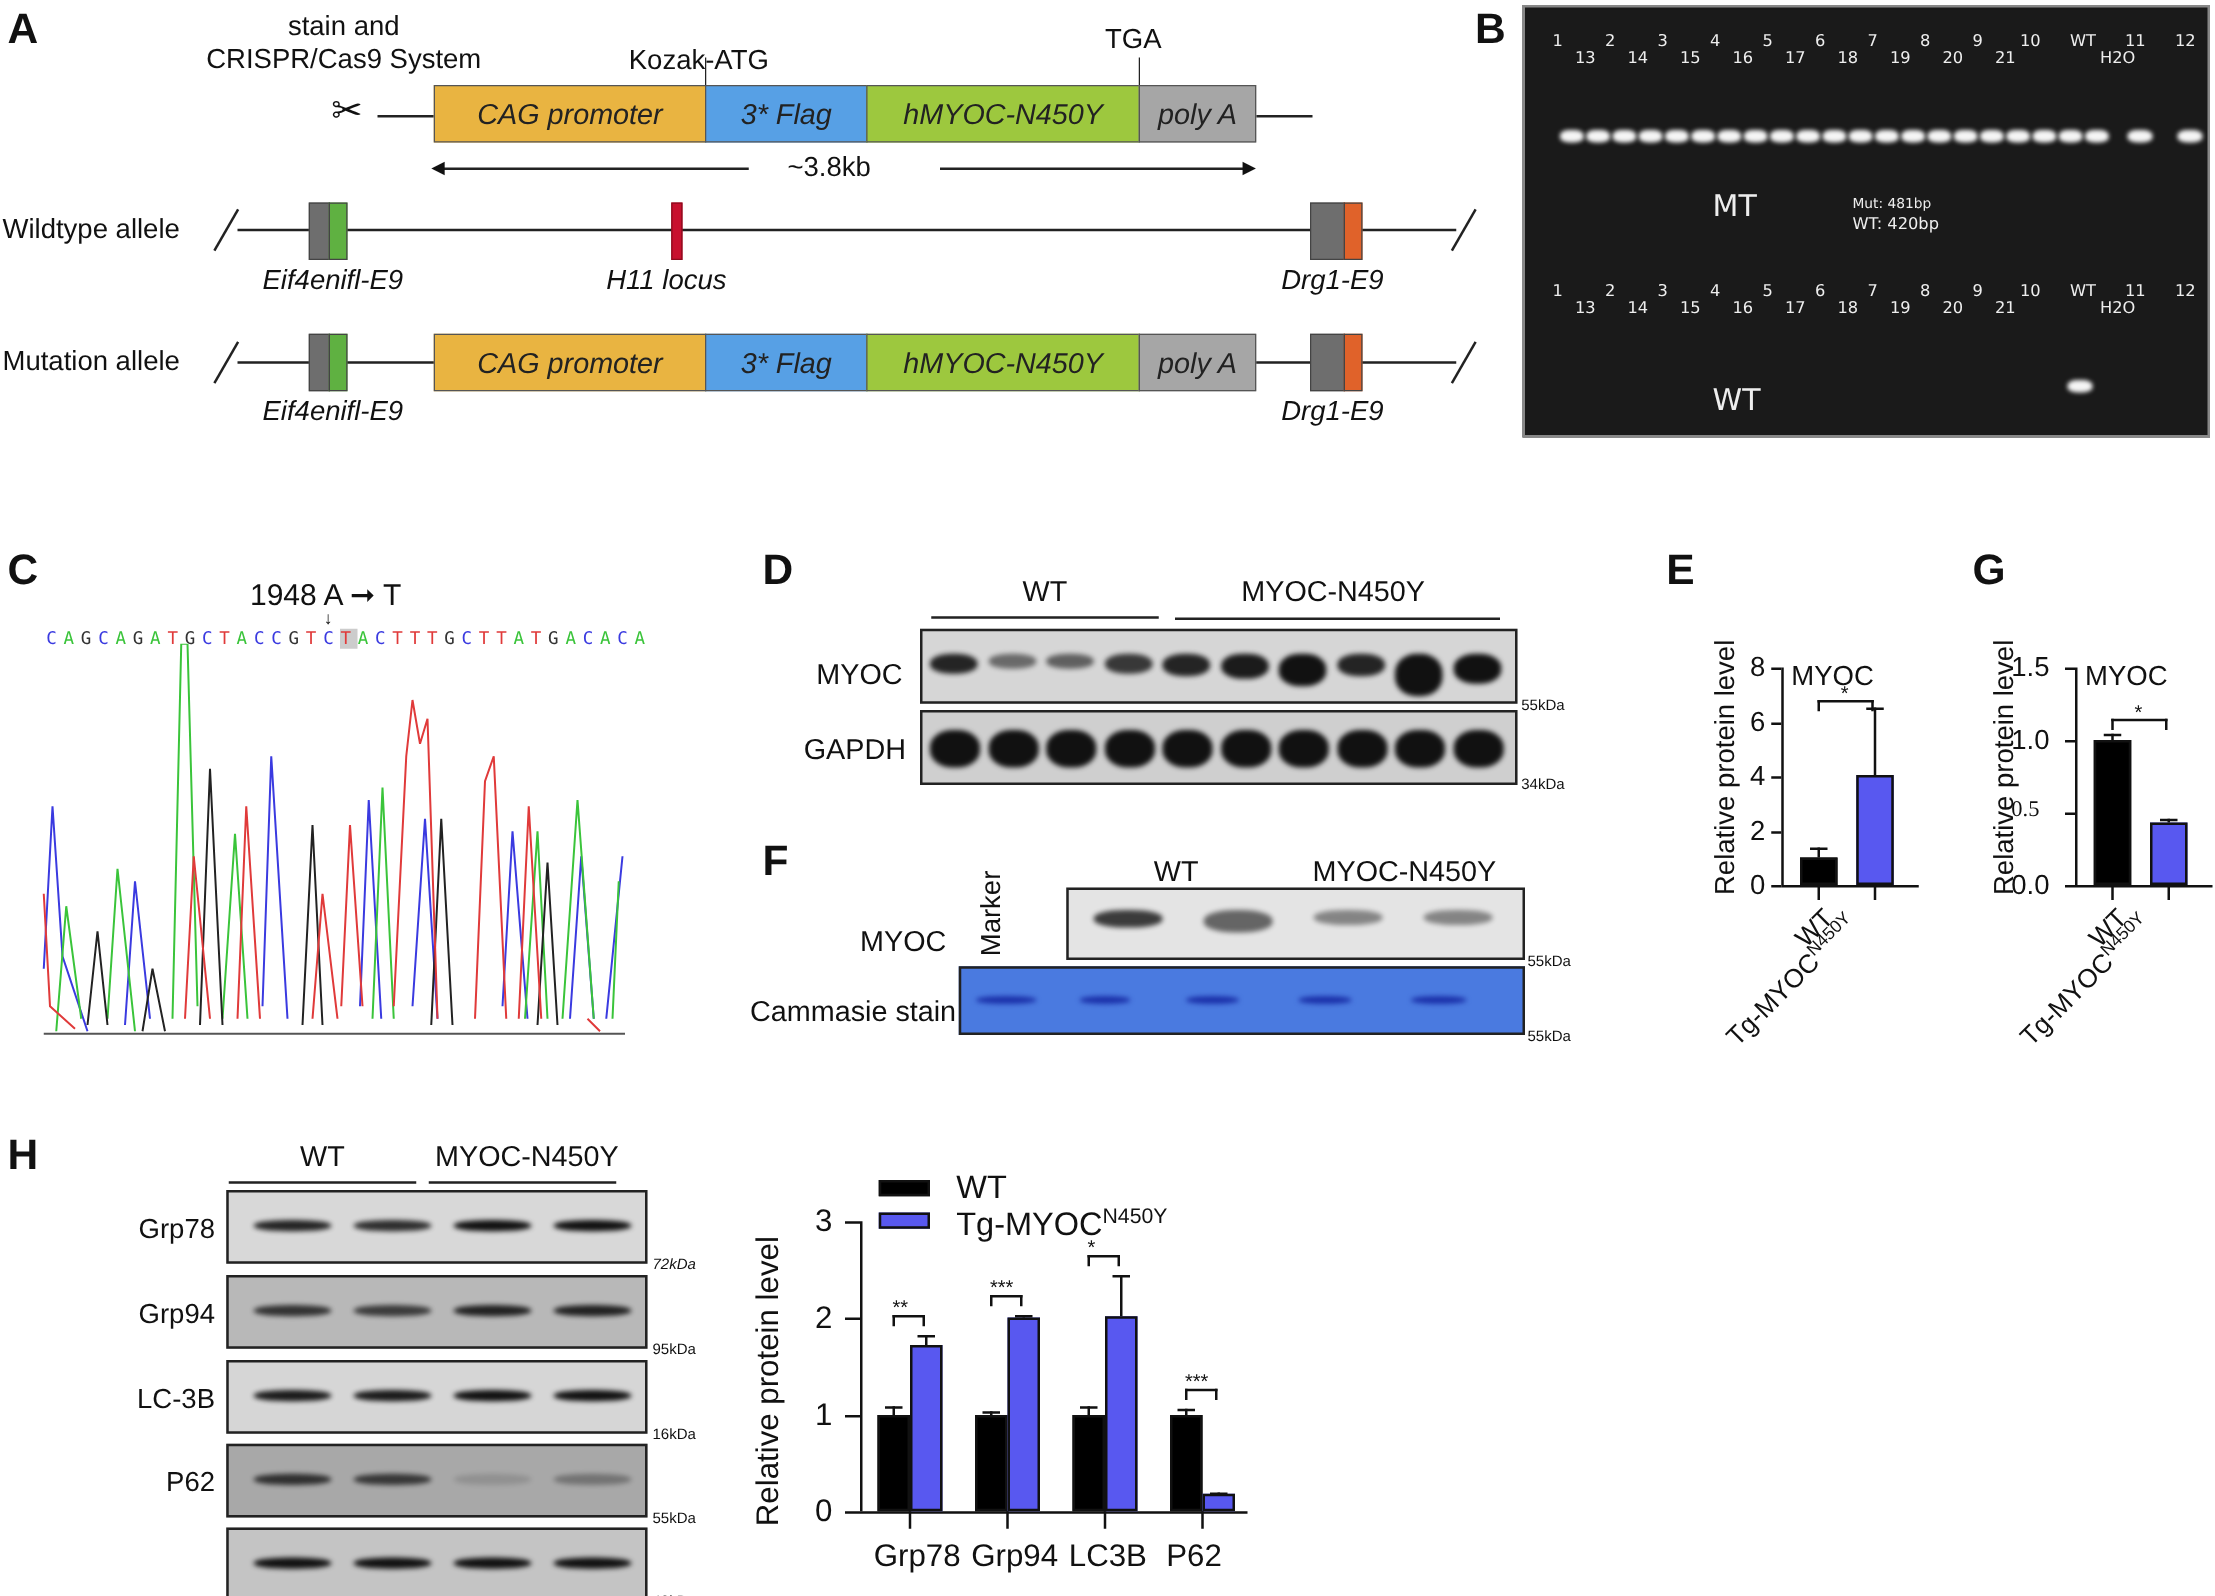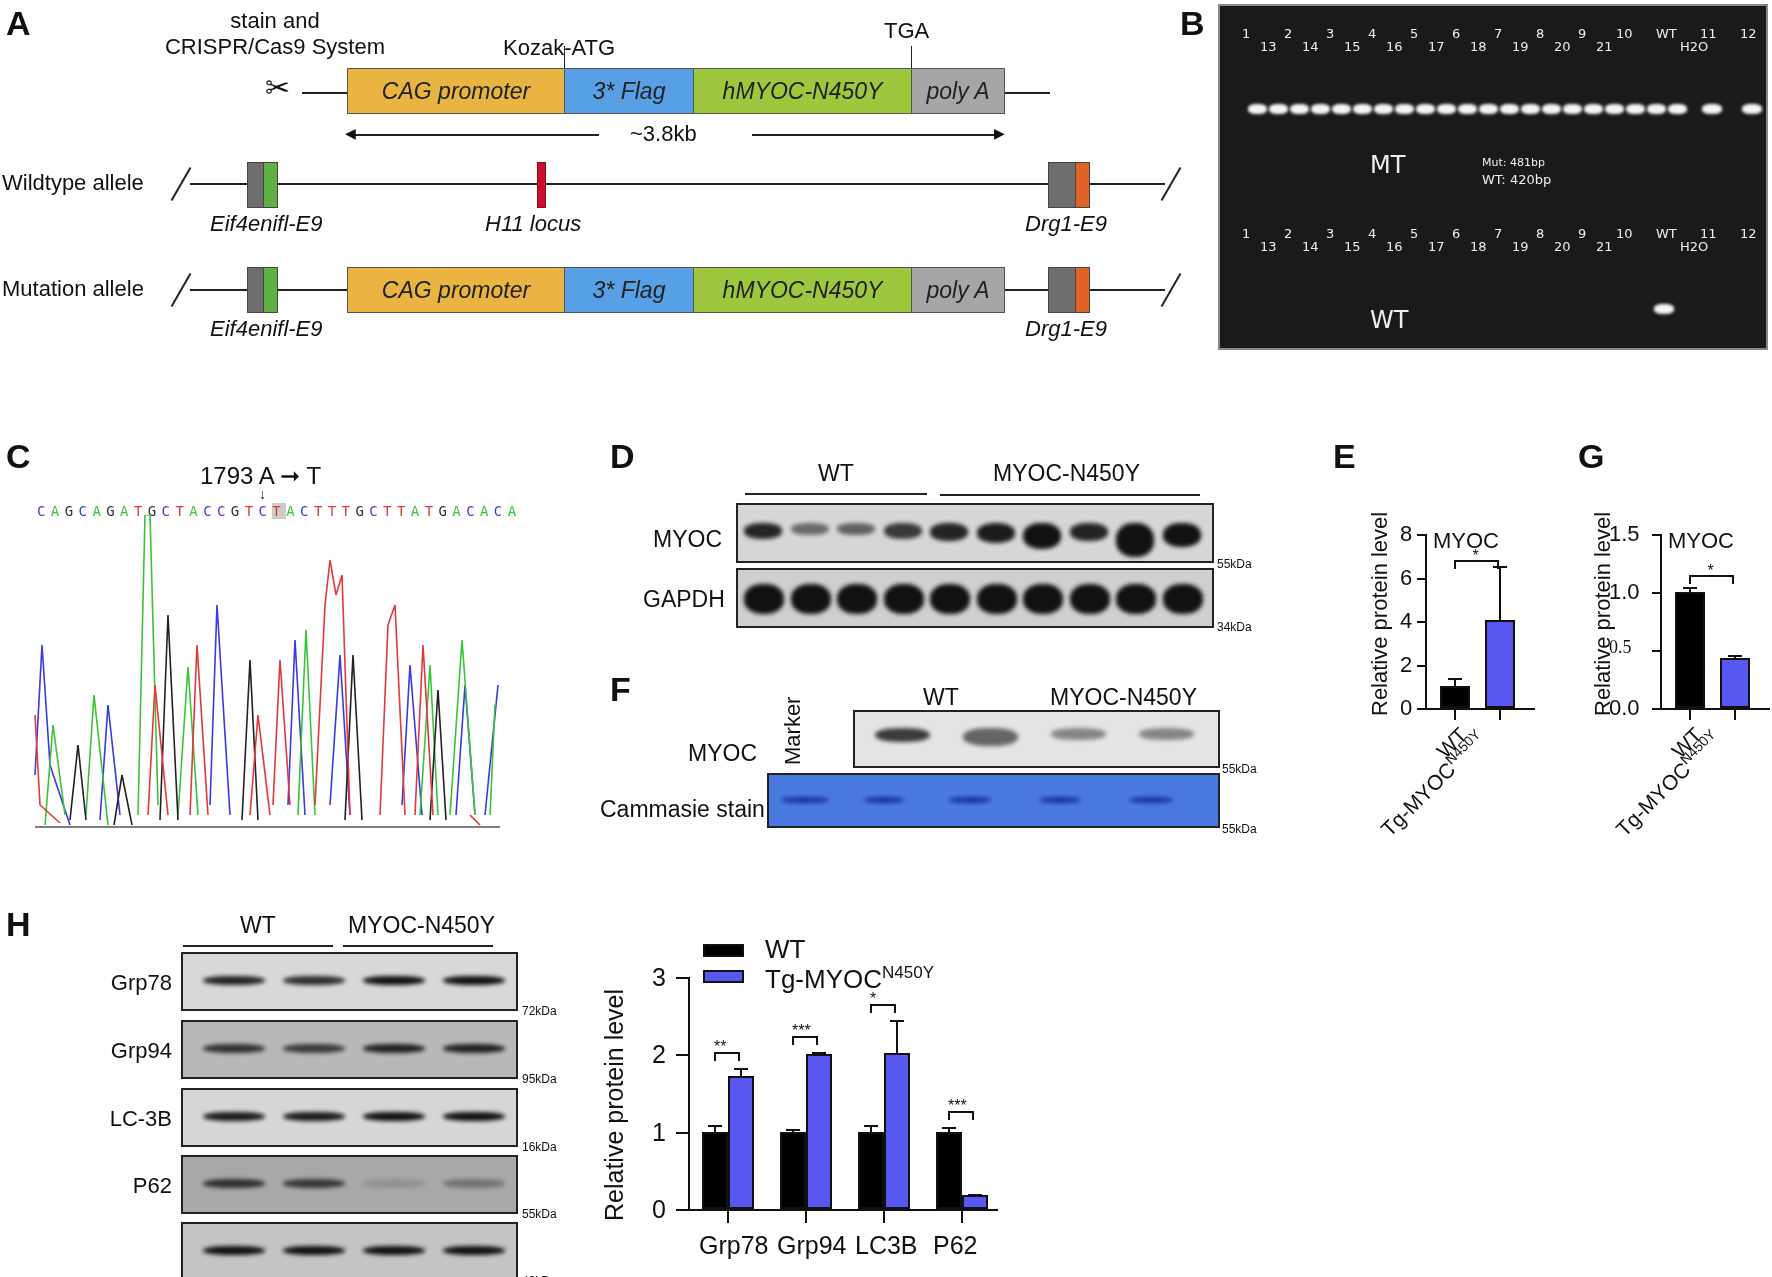--- a/index.html
+++ b/index.html
@@ -157,21 +157,21 @@
       <div class="gband" style="left: 427px; top: 98px; width: 19px;"></div>
       <div class="gband" style="left: 448px; top: 98px; width: 19px;"></div>
       <div class="gband" style="left: 482px; top: 98px; width: 20px;"></div>
       <div class="gband" style="left: 522px; top: 98px; width: 20px;"></div>
       <div class="gband" style="left: 434px; top: 298px; width: 20px;"></div>
     </div>
 </div>
 
 <div>
   <div class="plabel" style="left:6px;top:437px">C</div>
-  <div class="txt" style="left:200px;top:462px;font-size:24px"><span>1793 A</span> ➞ <span>T</span></div>
+  <div class="txt" style="left:200px;top:462px;font-size:24px"><span>1948 A</span> ➞ <span>T</span></div>
   <div class="abs" style="left:259px;top:486px;font-size:14px">↓</div>
   <div id="seq" class="abs" style="left:37px;top:503px;font-family:'DejaVu Sans Mono',monospace;font-size:14px;letter-spacing:5.4px"><span style="color: rgb(58, 58, 224);">C</span><span style="color: rgb(58, 196, 58);">A</span><span style="color: rgb(51, 51, 51);">G</span><span style="color: rgb(58, 58, 224);">C</span><span style="color: rgb(58, 196, 58);">A</span><span style="color: rgb(51, 51, 51);">G</span><span style="color: rgb(58, 196, 58);">A</span><span style="color: rgb(224, 58, 58);">T</span><span style="color: rgb(51, 51, 51);">G</span><span style="color: rgb(58, 58, 224);">C</span><span style="color: rgb(224, 58, 58);">T</span><span style="color: rgb(58, 196, 58);">A</span><span style="color: rgb(58, 58, 224);">C</span><span style="color: rgb(58, 58, 224);">C</span><span style="color: rgb(51, 51, 51);">G</span><span style="color: rgb(224, 58, 58);">T</span><span style="color: rgb(58, 58, 224);">C</span><span style="color: rgb(224, 58, 58); background: rgb(204, 204, 204);">T</span><span style="color: rgb(58, 196, 58);">A</span><span style="color: rgb(58, 58, 224);">C</span><span style="color: rgb(224, 58, 58);">T</span><span style="color: rgb(224, 58, 58);">T</span><span style="color: rgb(224, 58, 58);">T</span><span style="color: rgb(51, 51, 51);">G</span><span style="color: rgb(58, 58, 224);">C</span><span style="color: rgb(224, 58, 58);">T</span><span style="color: rgb(224, 58, 58);">T</span><span style="color: rgb(58, 196, 58);">A</span><span style="color: rgb(224, 58, 58);">T</span><span style="color: rgb(51, 51, 51);">G</span><span style="color: rgb(58, 196, 58);">A</span><span style="color: rgb(58, 58, 224);">C</span><span style="color: rgb(58, 196, 58);">A</span><span style="color: rgb(58, 58, 224);">C</span><span style="color: rgb(58, 196, 58);">A</span></div>
   <svg class="abs" style="left:30px;top:515px" width="470" height="320">
     <g fill="none" stroke-width="1.6">
       <path stroke="#3a3ae0" d="M5 260 L12 130 L20 250 L40 310 M70 305 L78 190 L90 300 M180 290 L187 90 L200 300 M258 290 L265 125 L275 300 M300 290 L310 140 L320 300 M372 290 L380 150 L392 300 M426 300 L435 170 L445 300 M455 300 L468 170"></path>
       <path stroke="#3ac43a" d="M15 310 L23 210 L35 300 M56 300 L64 180 L78 310 M108 300 L115 0 L120 0 L128 290 M148 300 L158 152 L168 300 M268 300 L276 115 L285 300 M390 300 L400 150 L408 300 M420 300 L432 125 L445 300 M460 300 L465 190"></path>
       <path stroke="#222" d="M40 305 L48 230 L56 305 M84 310 L92 260 L102 310 M130 305 L138 100 L148 305 M212 305 L220 145 L228 305 M315 305 L323 140 L332 305 M400 305 L408 175 L416 305"></path>
       <path stroke="#e03a3a" d="M5 200 L10 290 L30 308 M118 300 L125 170 L138 300 M160 300 L167 130 L178 300 M220 300 L228 200 L240 300 M243 290 L250 145 L260 290 M285 290 L295 90 L300 45 L306 80 L312 60 L320 300 M350 300 L358 110 L365 90 L375 300 M385 300 L393 130 L403 300 M440 300 L450 310"></path>
     </g>
     <line x1="5" y1="312" x2="470" y2="312" stroke="#555" stroke-width="1.5"></line>
@@ -307,21 +307,21 @@
   <div class="line" style="left:183px;top:945px;width:150px;height:2px"></div>
   <div class="line" style="left:343px;top:945px;width:150px;height:2px"></div>
   <div id="hBlots">
       <div class="txt" style="font-size: 22px; right: 1600px; top: 970px;">Grp78</div>
       <div class="blot" style="left: 181px; top: 952px; width: 337px; height: 59px; background: rgb(216, 216, 216);">
         <div class="band" style="left: 20px; top: 22px; width: 62px; height: 9px; opacity: 0.9;"></div>
         <div class="band" style="left: 100px; top: 22px; width: 62px; height: 9px; opacity: 0.85;"></div>
         <div class="band" style="left: 180px; top: 22px; width: 62px; height: 9px; opacity: 1;"></div>
         <div class="band" style="left: 260px; top: 22px; width: 62px; height: 9px; opacity: 1;"></div>
       </div>
-      <div class="kda" style="left: 522px; top: 1004px;">72kDa</div>
+      <div class="kda" style="left: 522px; top: 1004px; font-style: italic;">72kDa</div>
       <div class="txt" style="font-size: 22px; right: 1600px; top: 1038px;">Grp94</div>
       <div class="blot" style="left: 181px; top: 1020px; width: 337px; height: 59px; background: rgb(184, 184, 184);">
         <div class="band" style="left: 20px; top: 22px; width: 62px; height: 9px; opacity: 0.8;"></div>
         <div class="band" style="left: 100px; top: 22px; width: 62px; height: 9px; opacity: 0.75;"></div>
         <div class="band" style="left: 180px; top: 22px; width: 62px; height: 9px; opacity: 0.9;"></div>
         <div class="band" style="left: 260px; top: 22px; width: 62px; height: 9px; opacity: 0.9;"></div>
       </div>
       <div class="kda" style="left: 522px; top: 1072px;">95kDa</div>
       <div class="txt" style="font-size: 22px; right: 1600px; top: 1106px;">LC-3B</div>
       <div class="blot" style="left: 181px; top: 1088px; width: 337px; height: 59px; background: rgb(214, 214, 214);">

